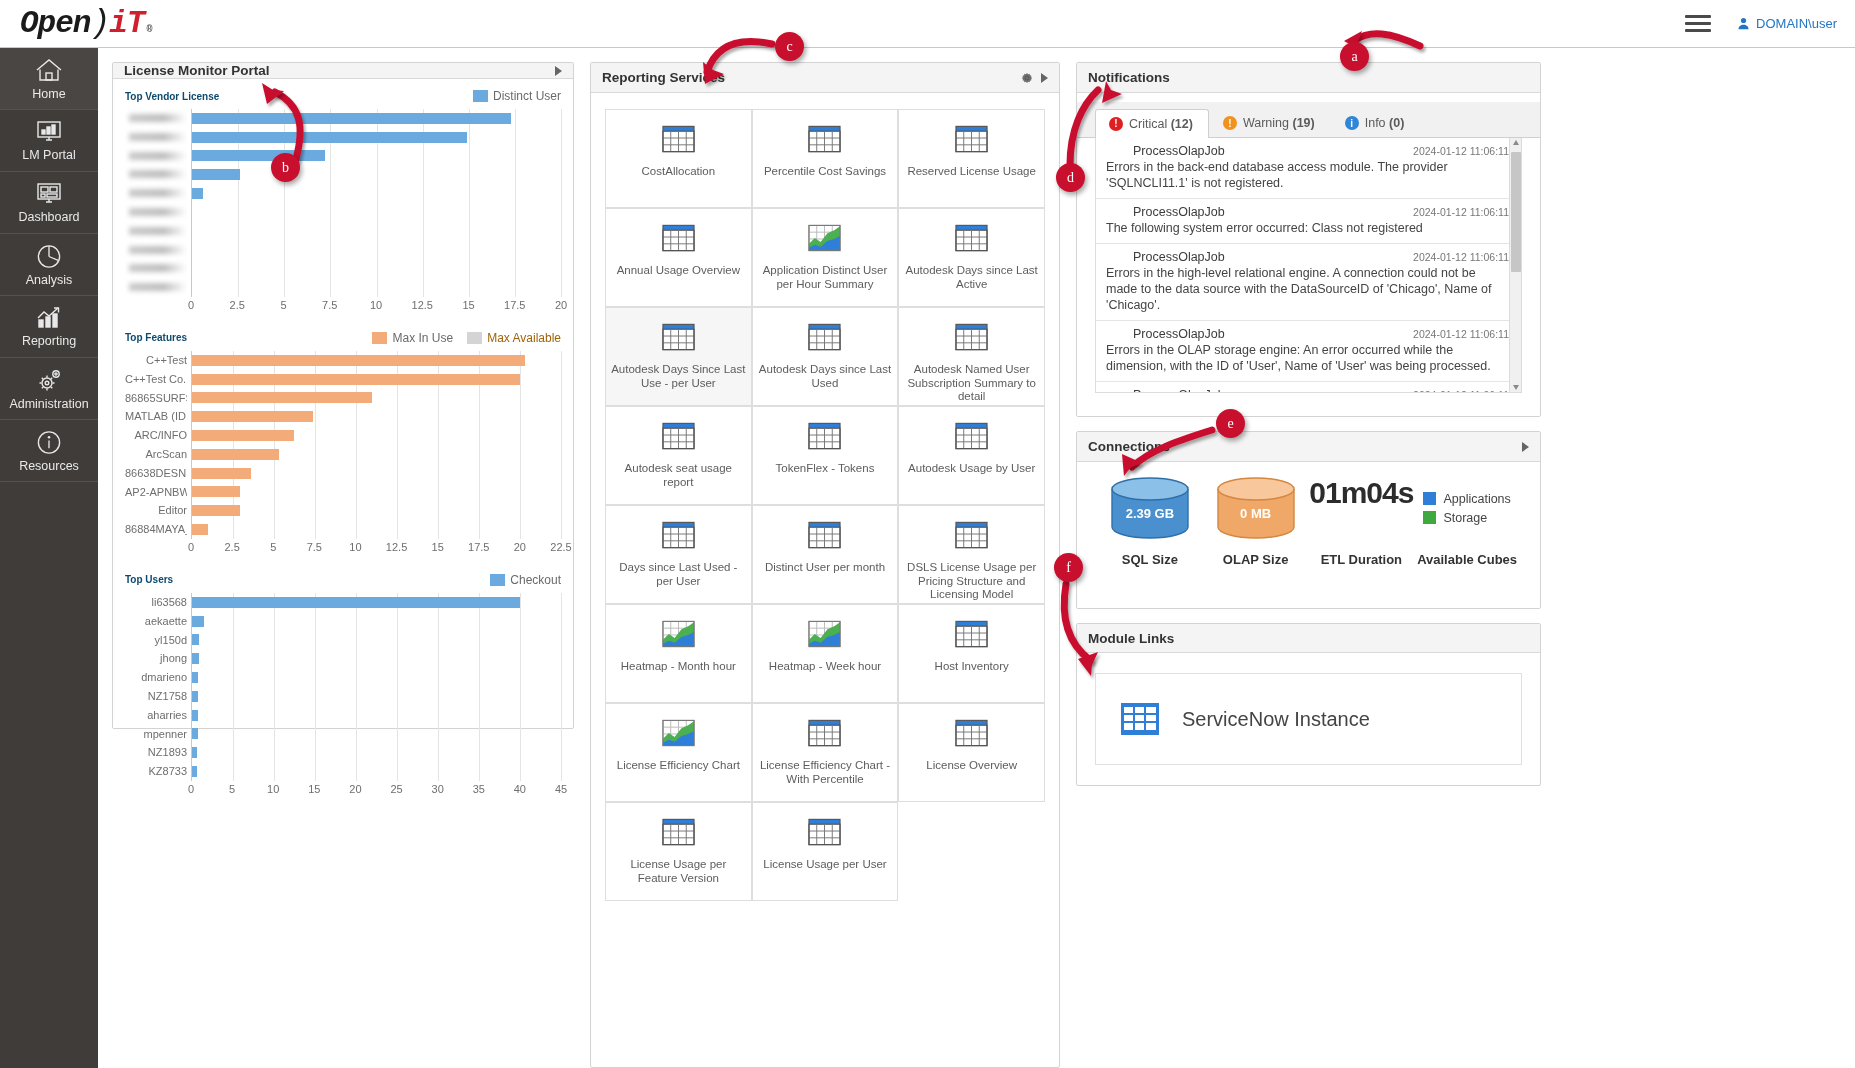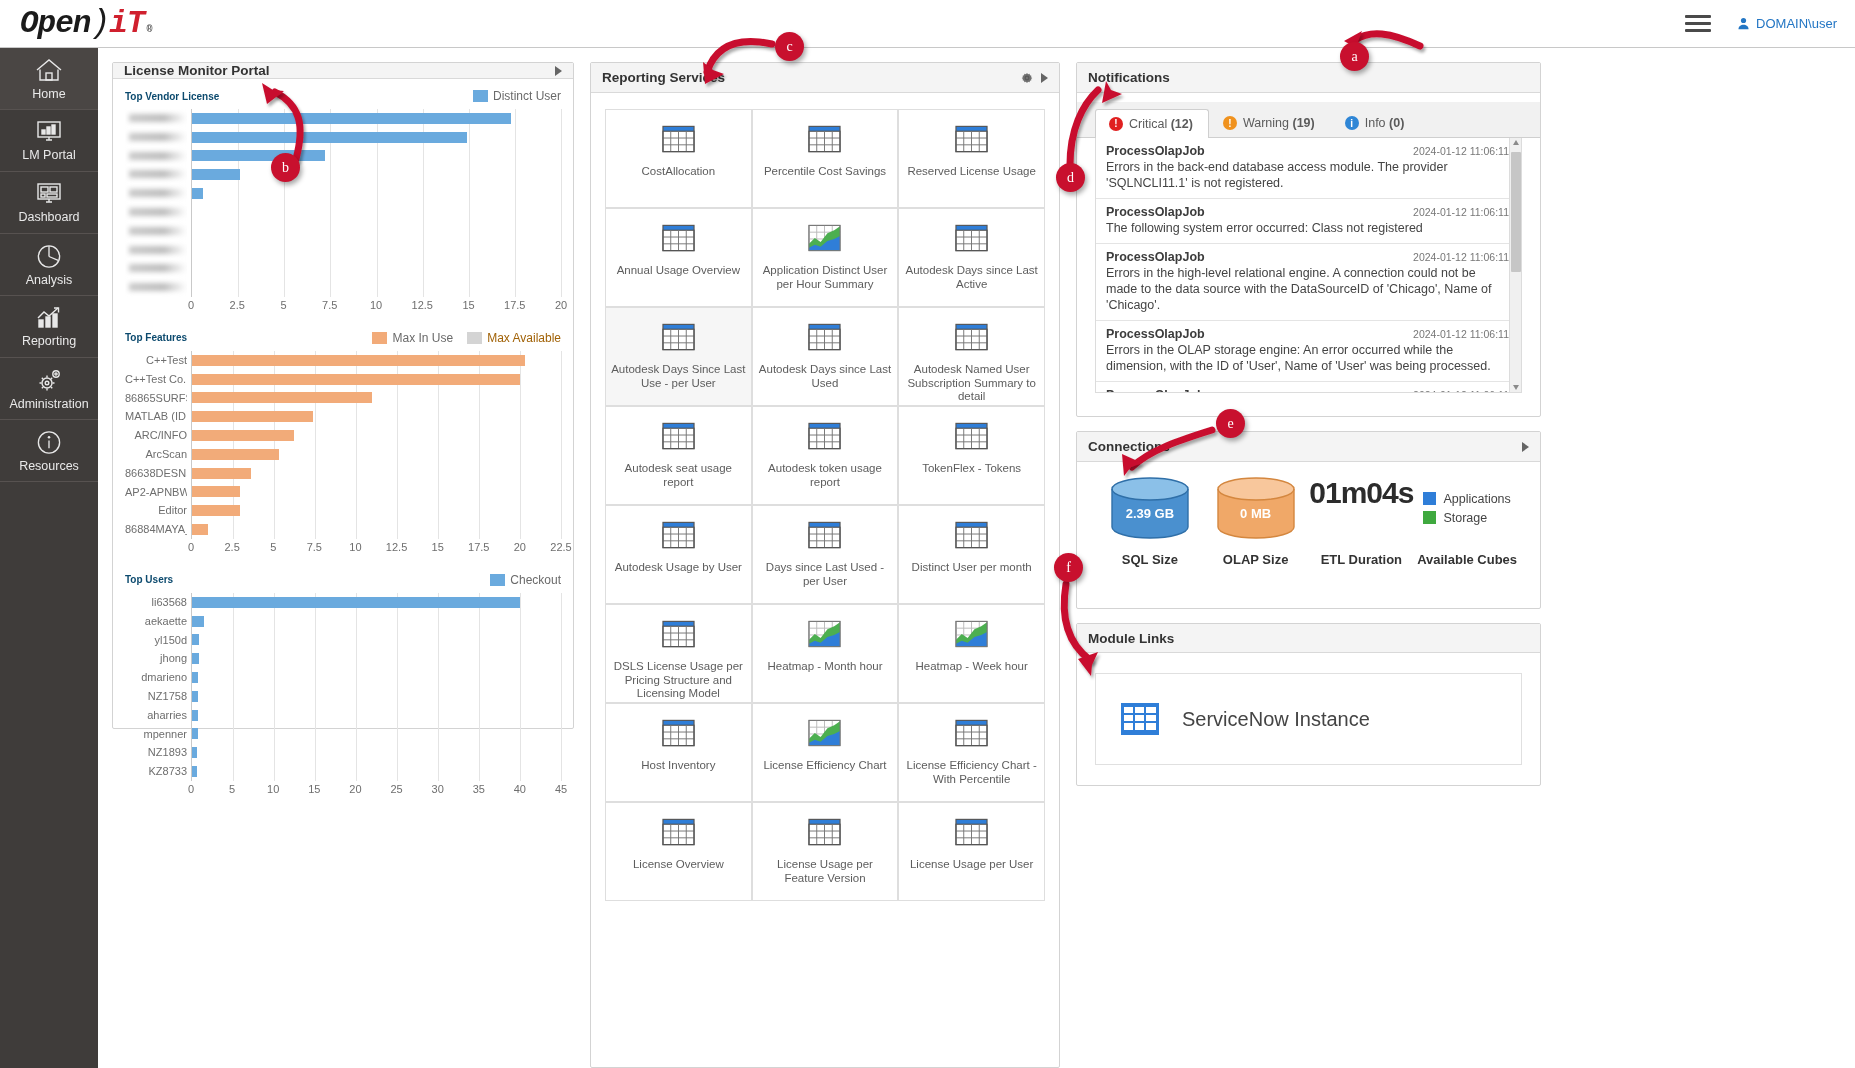--- a/index.html
+++ b/index.html
@@ -85,21 +85,21 @@
   .tabs{display:flex;border-bottom:1px solid #cfcfcf;background:#f1f1f1;padding-left:18px;padding-top:7px;}
   .tab{
     padding:6px 15px 7px 13px;font-size:12.5px;color:#5b5b5b;display:flex;align-items:center;gap:6px;
     border:1px solid transparent;border-bottom:none;cursor:pointer;
   }
   .tab.active{background:#fff;border-color:#cfcfcf;border-radius:3px 3px 0 0;margin-bottom:-1px;}
   .badge-ico{width:14px;height:14px;border-radius:50%;display:flex;align-items:center;justify-content:center;
              color:#fff;font-size:10px;font-weight:bold;}
   .notif-list{position:relative;overflow:hidden;height:255px;border:1px solid #dcdcdc;border-top:none;margin:0 18px;}
   .notif{padding:6px 12px 7px 10px;border-bottom:1px solid #e4e4e4;position:relative;}
-  .notif .src{font-weight:bold;font-size:12.5px;color:#3c3c3c;}
+  .notif .src{font-weight:normal;font-size:12.5px;color:#3c3c3c;margin-left:27px;}
   .notif .ts{position:absolute;right:12px;top:7px;font-size:10.5px;color:#777;}
   .notif .msg{font-size:12.5px;color:#444;line-height:16px;margin-top:1px;padding-right:4px;}
   .scrollbar{position:absolute;right:0;top:0;width:12px;height:100%;background:#f0f0f0;border-left:1px solid #dcdcdc;}
   .scrollthumb{position:absolute;top:14px;left:1px;width:10px;height:120px;background:#c6c6c6;border-radius:1px;}
   .conn-body{display:flex;align-items:center;padding:14px 20px 8px 20px;gap:0;}
   .conn-col{flex:1;display:flex;flex-direction:column;align-items:center;}
   .cyl{width:86px;height:64px;position:relative;}
   .cyl .val{position:absolute;left:0;right:0;top:30px;text-align:center;color:#fff;font-weight:bold;font-size:13px;}
   .conn-cap{font-size:13px;font-weight:bold;color:#333;margin-top:12px;}
   .etl{font-size:30px;font-weight:bold;color:#2c2c2c;letter-spacing:-1px;}
@@ -552,29 +552,20 @@
           <div class="rs-label">Autodesk Named User Subscription Summary to detail</div>
         </div>
         <div class="rs-tile">
           <span><svg class="ticon" viewBox="0 0 34 28">
               <rect x="1" y="1" width="32" height="5" fill="#2f7ed8"></rect>
               <rect x="1" y="6" width="32" height="21" fill="#fff" stroke="#555" stroke-width="1.2"></rect>
               <path d="M9 6v21M17 6v21M25 6v21M1 13h32M1 20h32" stroke="#777" stroke-width="1"></path>
               <rect x="1" y="1" width="32" height="26" fill="none" stroke="#555" stroke-width="1.2"></rect>
             </svg></span>
           <div class="rs-label">Autodesk seat usage report</div>
-        </div>
-        <div class="rs-tile">
-          <span><svg class="ticon" viewBox="0 0 34 28">
-              <rect x="1" y="1" width="32" height="5" fill="#2f7ed8"></rect>
-              <rect x="1" y="6" width="32" height="21" fill="#fff" stroke="#555" stroke-width="1.2"></rect>
-              <path d="M9 6v21M17 6v21M25 6v21M1 13h32M1 20h32" stroke="#777" stroke-width="1"></path>
-              <rect x="1" y="1" width="32" height="26" fill="none" stroke="#555" stroke-width="1.2"></rect>
-            </svg></span>
-          <div class="rs-label">Autodesk token usage report</div>
         </div>
         <div class="rs-tile">
           <span><svg class="ticon" viewBox="0 0 34 28">
               <rect x="1" y="1" width="32" height="5" fill="#2f7ed8"></rect>
               <rect x="1" y="6" width="32" height="21" fill="#fff" stroke="#555" stroke-width="1.2"></rect>
               <path d="M9 6v21M17 6v21M25 6v21M1 13h32M1 20h32" stroke="#777" stroke-width="1"></path>
               <rect x="1" y="1" width="32" height="26" fill="none" stroke="#555" stroke-width="1.2"></rect>
             </svg></span>
           <div class="rs-label">TokenFlex - Tokens</div>
         </div>

